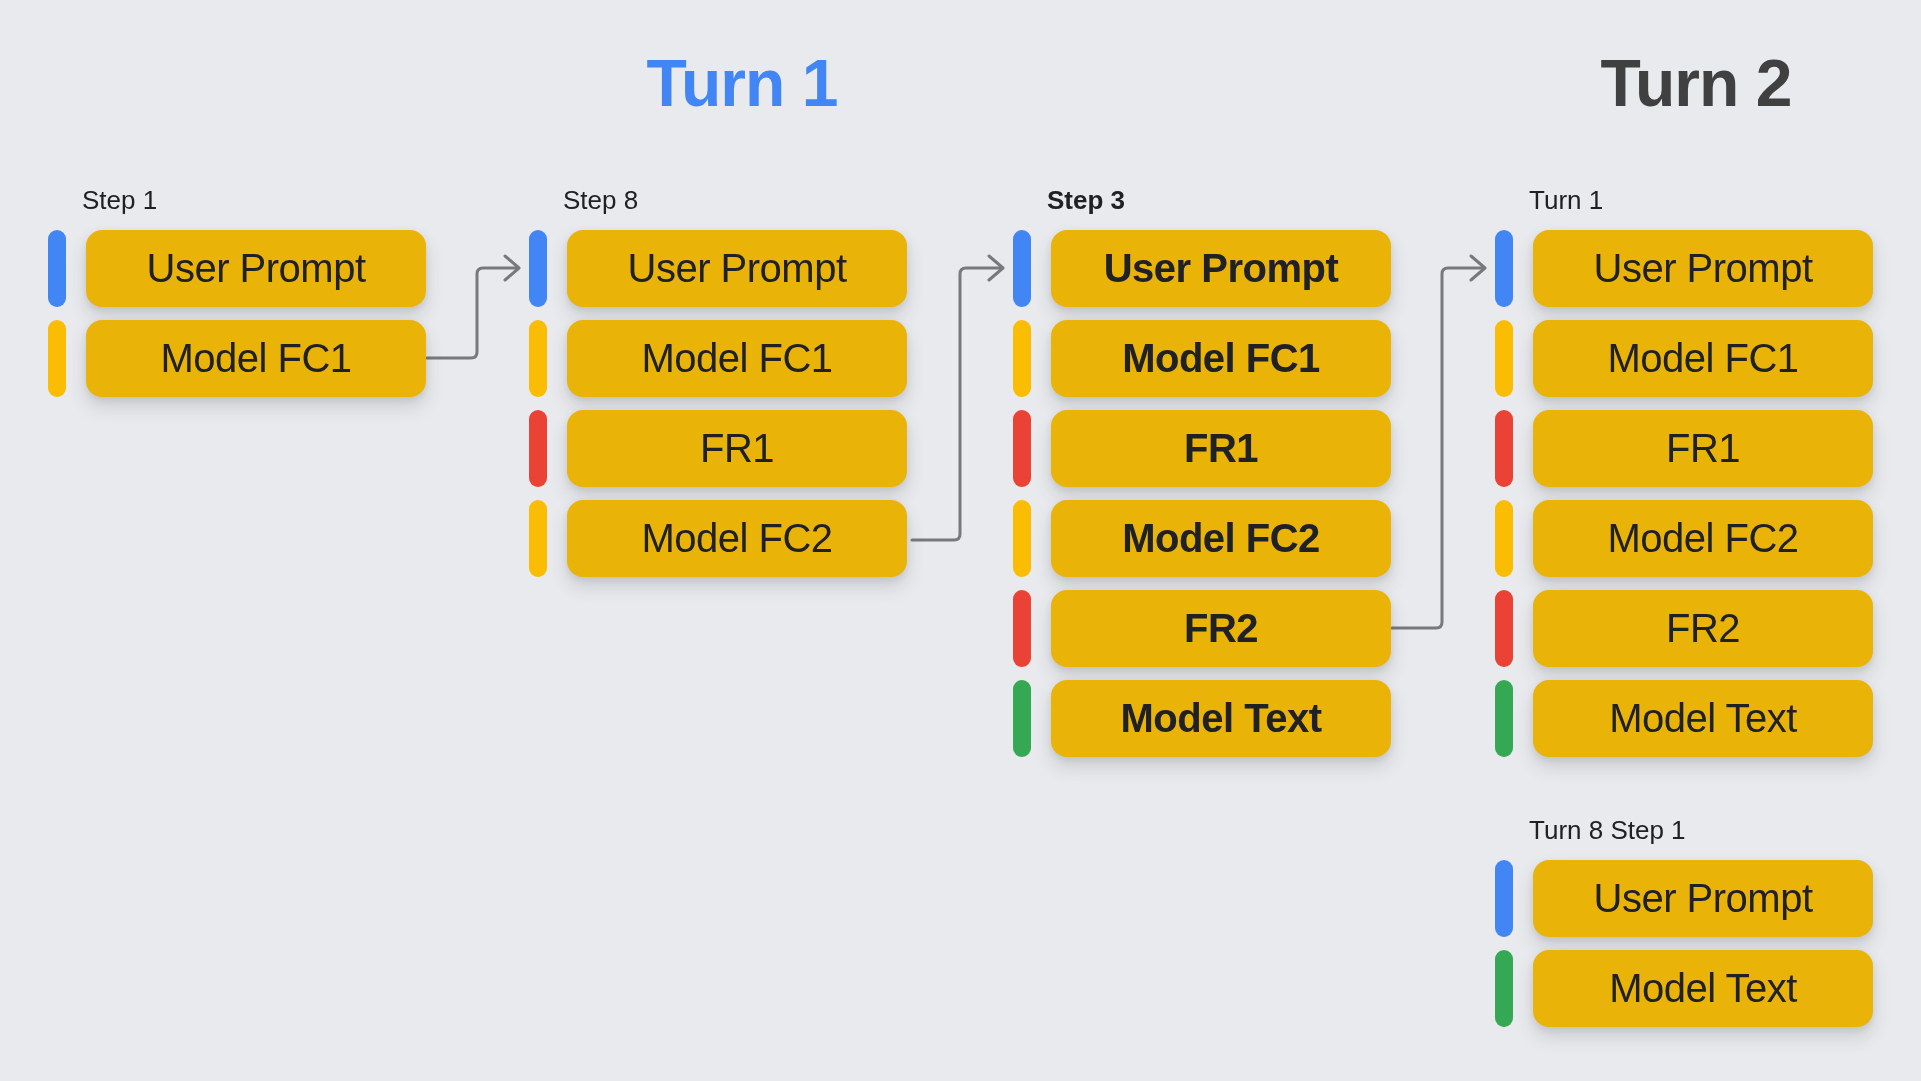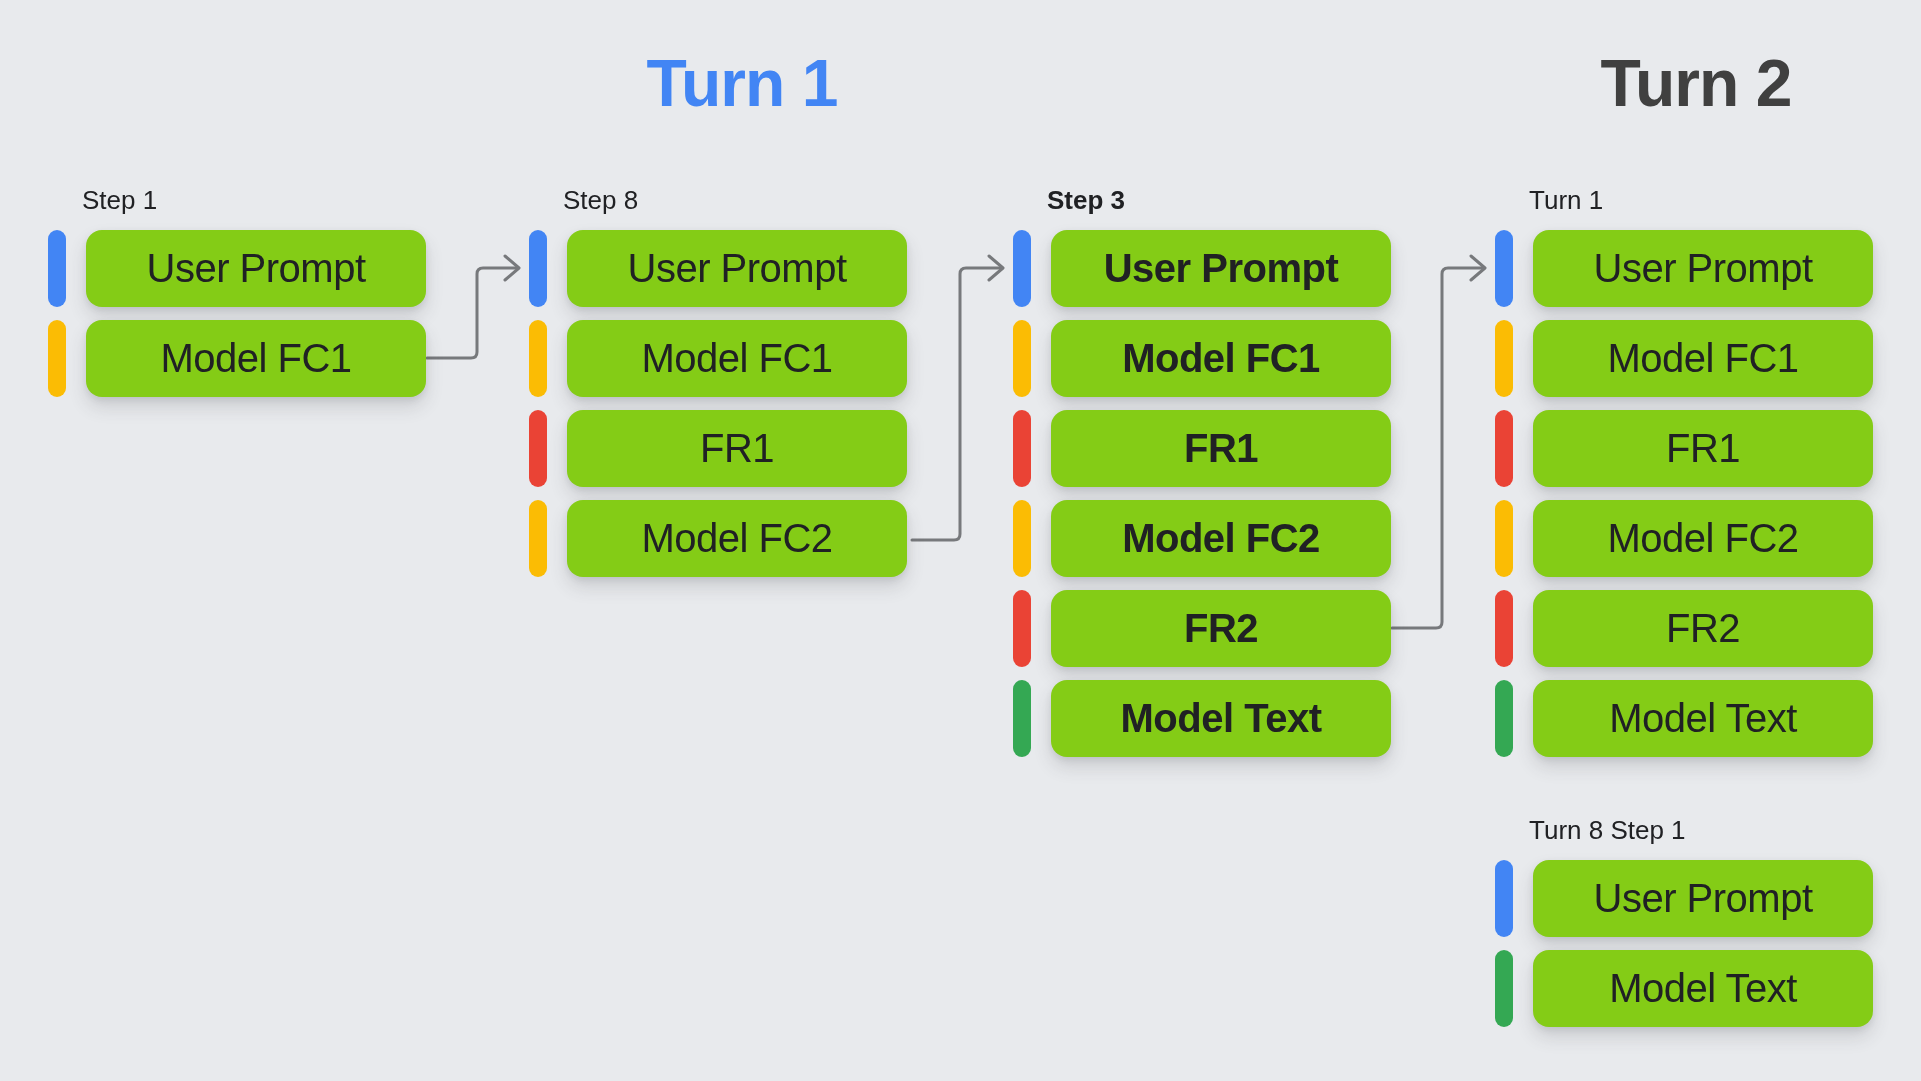--- a/index.html
+++ b/index.html
@@ -24,21 +24,21 @@
   .col-label {
     position:absolute; top:-44px; left:34px;
     font-size:26px; color:#202124; white-space:nowrap; line-height:1.1;
   }
   .row { display:flex; align-items:center; margin-bottom:13px; }
   .bar {
     width:18px; height:77px; border-radius:9px; flex:0 0 18px;
     margin-right:20px;
   }
   .card {
-    width:340px; height:77px; border-radius:16px; background:#84cc16;
+    width:340px; height:77px; border-radius:16px; background:#eab308;
     display:flex; align-items:center; justify-content:center;
     box-shadow:0 10px 18px rgba(60,64,67,0.16), 0 3px 6px rgba(60,64,67,0.10);
   }
   .card span {
     font-size:40px; color:#202124; letter-spacing:-0.5px; white-space:nowrap;
   }
   #arrow-layer {
     position:absolute; left:0; top:0; width:1921px; height:1081px;
     pointer-events:none;
   }

